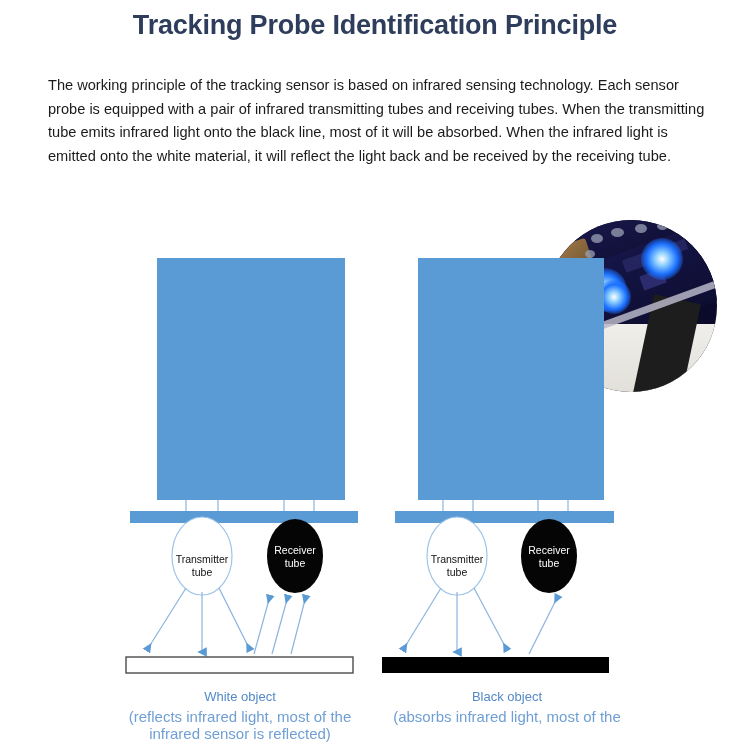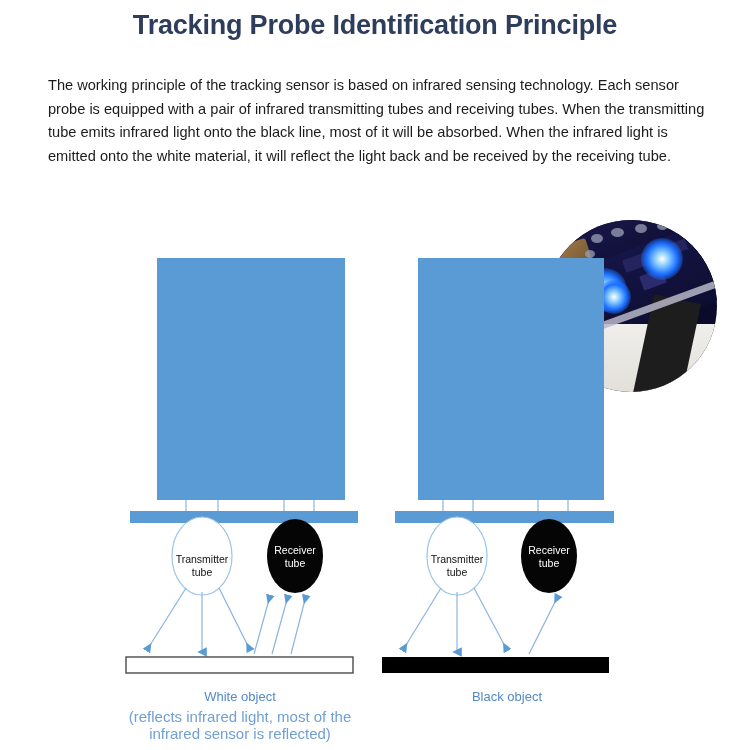--- a/index.html
+++ b/index.html
@@ -289,15 +289,16 @@
   </div>
 
   <div class="obj-label" style="left:115px;top:686px;width:250px;">
     <div class="obj-title">White object</div>
     <div class="obj-sub">(reflects infrared light, most of the</div>
     <div class="obj-sub">infrared sensor is reflected)</div>
   </div>
 
   <div class="obj-label" style="left:382px;top:686px;width:250px;">
     <div class="obj-title">Black object</div>
+    <div class="obj-sub">(absorbs infrared light, most of the</div>
   </div>
 
 </div>
 
 </body></html>

